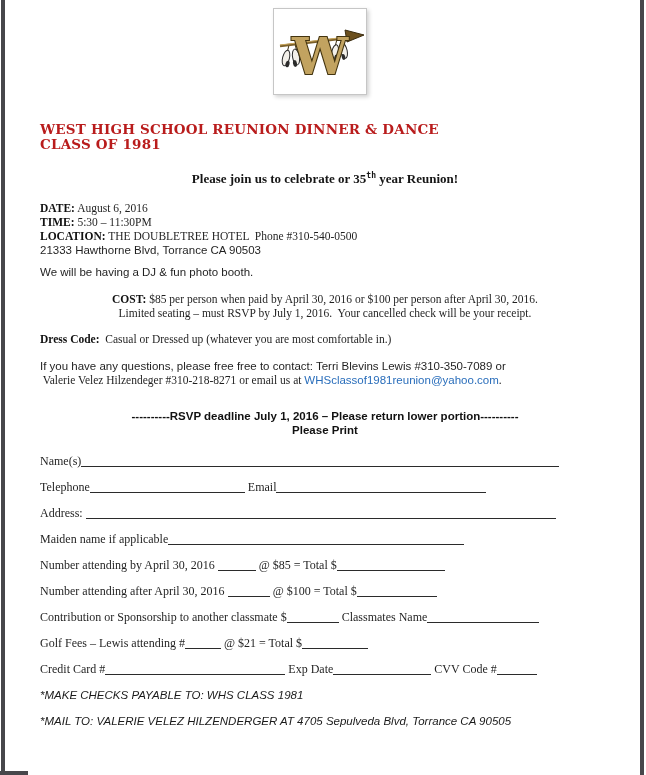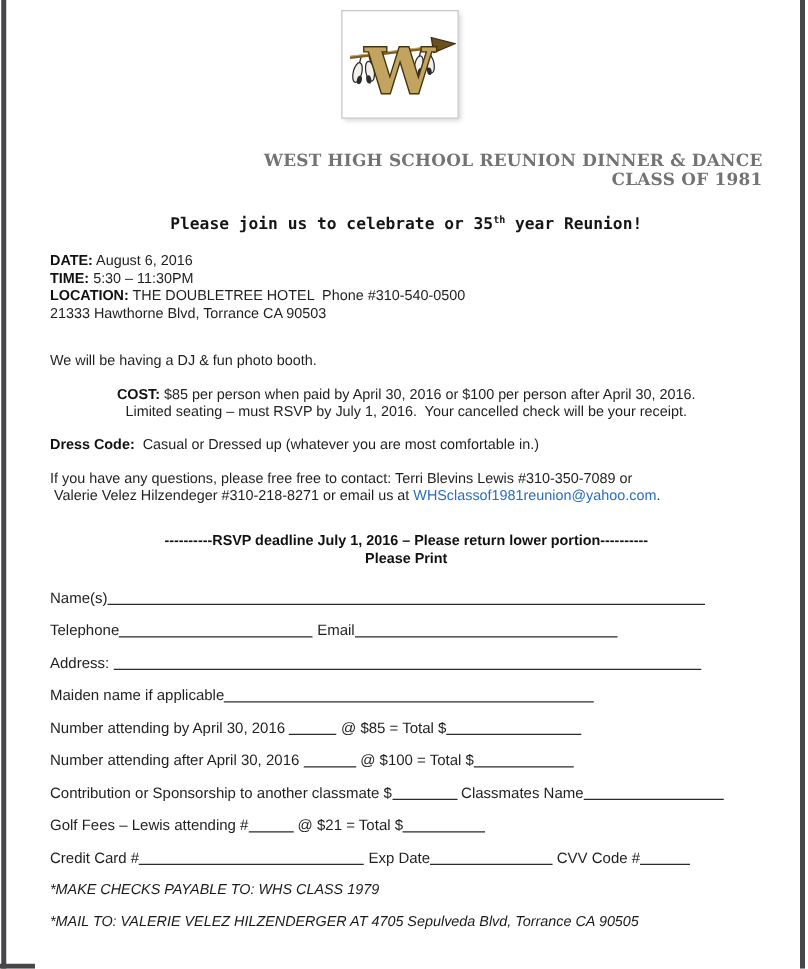--- a/index.html
+++ b/index.html
@@ -18,35 +18,35 @@
     position:absolute;left:273px;top:8px;width:92px;height:85px;
     background:#fff;border:1px solid #c6c6c6;
     box-shadow:2px 2px 4px rgba(0,0,0,0.18);
     display:flex;align-items:center;justify-content:center;
   }
 
   .content{position:absolute;left:40px;top:0;width:570px;}
 
   .title{
     font-family:"DejaVu Serif", serif;font-weight:bold;font-size:13.5px;
-    line-height:15px;text-align:right;letter-spacing:0.2px;color:#737373;
+    line-height:15px;text-align:left;letter-spacing:0.2px;color:#b91c1c;
   }
   .title1{margin-top:122px;}
   .invite{
     font-family:"DejaVu Sans Mono", monospace;font-weight:bold;font-size:13px;
     line-height:17px;text-align:center;margin-top:15px;color:#151515;
   }
   .invite sup{font-size:0.62em;vertical-align:super;}
 
   .body-line{font-size:11.5px;line-height:14px;}
-  .pre{white-space:pre;}
+  .pre{white-space:pre;font-family:Liberation Serif, serif;}
   .b{font-weight:bold;color:#111;}
 
   .details{margin-top:14px;}
-  .dj{margin-top:24px;}
+  .dj{margin-top:8px;}
   .cost{margin-top:13px;text-align:center;}
   .dress{margin-top:12px;}
   .questions{margin-top:13px;}
   .link{color:#2a6ebb;cursor:pointer;}
 
   .rsvp-head{margin-top:22px;font-weight:bold;text-align:center;font-size:11.5px;line-height:14px;color:#111;}
 
   .form{margin-top:17px;}
   .form-row{font-size:12px;line-height:14px;margin-bottom:12px;white-space:nowrap;}
   .fl{display:inline-block;border-bottom:1px solid #2b2b2b;height:11px;vertical-align:-2px;}
@@ -129,16 +129,16 @@
 
       <div class="form-row"><span class="pre">Number attending after April 30, 2016 </span><span class="fl" style="width:42px"></span><span class="pre"> @ $100 = Total $</span><span class="fl" style="width:80px"></span></div>
 
       <div class="form-row"><span class="pre">Contribution or Sponsorship to another classmate $</span><span class="fl" style="width:52px"></span><span class="pre"> Classmates Name</span><span class="fl" style="width:112px"></span></div>
 
       <div class="form-row"><span class="pre">Golf Fees – Lewis attending #</span><span class="fl" style="width:36px"></span><span class="pre"> @ $21 = Total $</span><span class="fl" style="width:66px"></span></div>
 
       <div class="form-row"><span class="pre">Credit Card #</span><span class="fl" style="width:180px"></span><span class="pre"> Exp Date</span><span class="fl" style="width:98px"></span><span class="pre"> CVV Code #</span><span class="fl" style="width:40px"></span></div>
     </div>
 
-    <div class="footer-line">*MAKE CHECKS PAYABLE TO: WHS CLASS 1979</div>
+    <div class="footer-line">*MAKE CHECKS PAYABLE TO: WHS CLASS 1981</div>
     <div class="footer-line">*MAIL TO: VALERIE VELEZ HILZENDERGER AT 4705 Sepulveda Blvd, Torrance CA 90505</div>
   </div>
 </div>
 
 </body></html>

